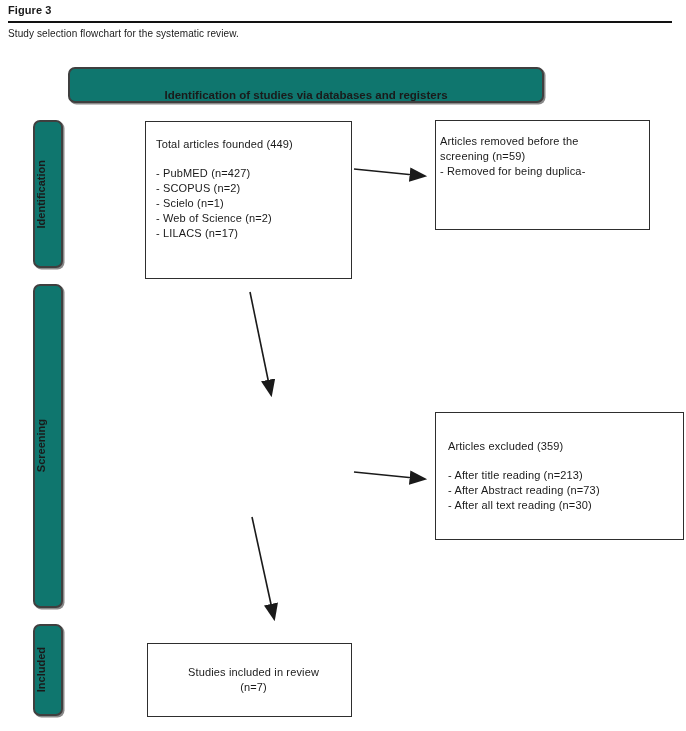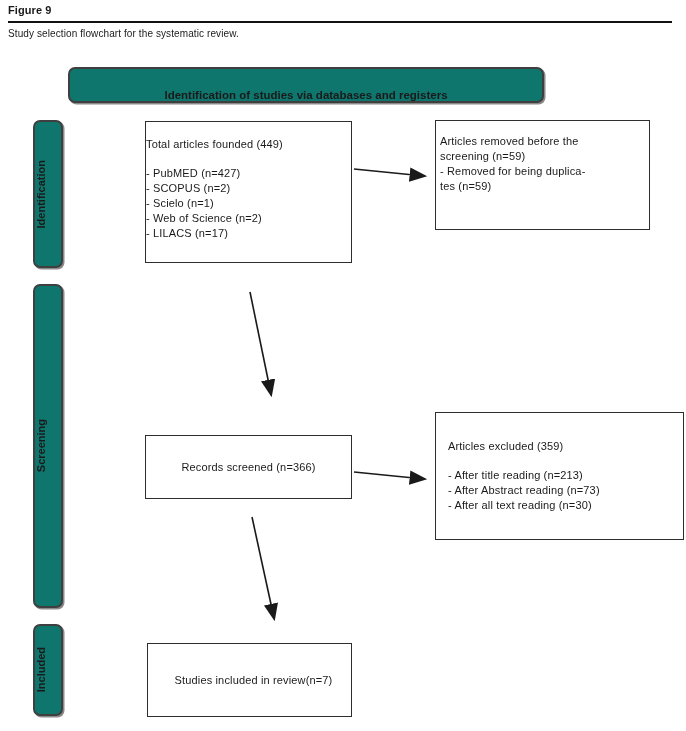--- a/index.html
+++ b/index.html
@@ -23,35 +23,35 @@
   .stage{writing-mode:vertical-rl;}
   .stage span{transform:rotate(180deg);display:inline-block;font-size:11px;font-weight:bold;white-space:nowrap;}
   .stage-identification{left:33px;top:120px;width:30px;height:148px;}
   .stage-screening{left:33px;top:284px;width:30px;height:324px;}
   .stage-included{left:33px;top:624px;width:30px;height:92px;}
 
   .white-box{
     background:#ffffff;border:1.5px solid #2e2e2e;box-sizing:border-box;
     font-size:11px;line-height:15px;letter-spacing:.15px;
   }
-  .box-total{left:145px;top:121px;width:207px;height:142px;padding:15px 0;}
+  .box-total{left:145px;top:121px;width:207px;height:158px;padding:15px 10px;}
   .box-removed{left:435px;top:120px;width:215px;height:110px;padding:13px 4px;}
   .box-records{left:145px;top:435px;width:207px;height:64px;display:flex;align-items:center;justify-content:center;text-align:center;}
   .box-excluded{left:435px;top:412px;width:249px;height:128px;padding:26px 12px 10px 12px;}
-  .box-included{left:147px;top:643px;width:205px;height:74px;display:flex;flex-direction:row;align-items:center;justify-content:center;text-align:center;padding-left:8px;}
+  .box-included{left:147px;top:643px;width:205px;height:74px;display:flex;flex-direction:column;align-items:center;justify-content:center;text-align:center;padding-left:8px;}
   .box-title{margin:0 0 14px 0;}
   .line{margin:0;}
   svg.arrows{left:0;top:0;pointer-events:none;}
 </style>
 </head>
 <body>
 
 <div id="page">
 
-  <div class="abs figure-label">Figure 9</div>
+  <div class="abs figure-label">Figure 3</div>
   <div class="abs rule"></div>
   <div class="abs caption">Study selection flowchart for the systematic review.</div>
 
   <div class="abs gray-box banner">
     <span>Identification of studies via databases and registers</span>
   </div>
 
   <div class="abs gray-box stage stage-identification">
     <span>Identification</span>
   </div>
@@ -68,26 +68,22 @@
     <p class="line">- SCOPUS (n=2)</p>
     <p class="line">- Scielo (n=1)</p>
     <p class="line">- Web of Science (n=2)</p>
     <p class="line">- LILACS (n=17)</p>
   </div>
 
   <div class="abs white-box box-removed">
     <p class="line">Articles removed before the</p>
     <p class="line box-title">screening (n=59)</p>
     <p class="line">- Removed for being duplica-</p>
-    <p class="line">tes (n=59)</p>
   </div>
 
-  <div class="abs white-box box-records">
-    <span>Records screened (n=366)</span>
-  </div>
 
   <div class="abs white-box box-excluded">
     <p class="box-title">Articles excluded (359)</p>
     <p class="line">- After title reading (n=213)</p>
     <p class="line">- After Abstract reading (n=73)</p>
     <p class="line">- After all text reading (n=30)</p>
   </div>
 
   <div class="abs white-box box-included">
     <span>Studies included in review</span>

